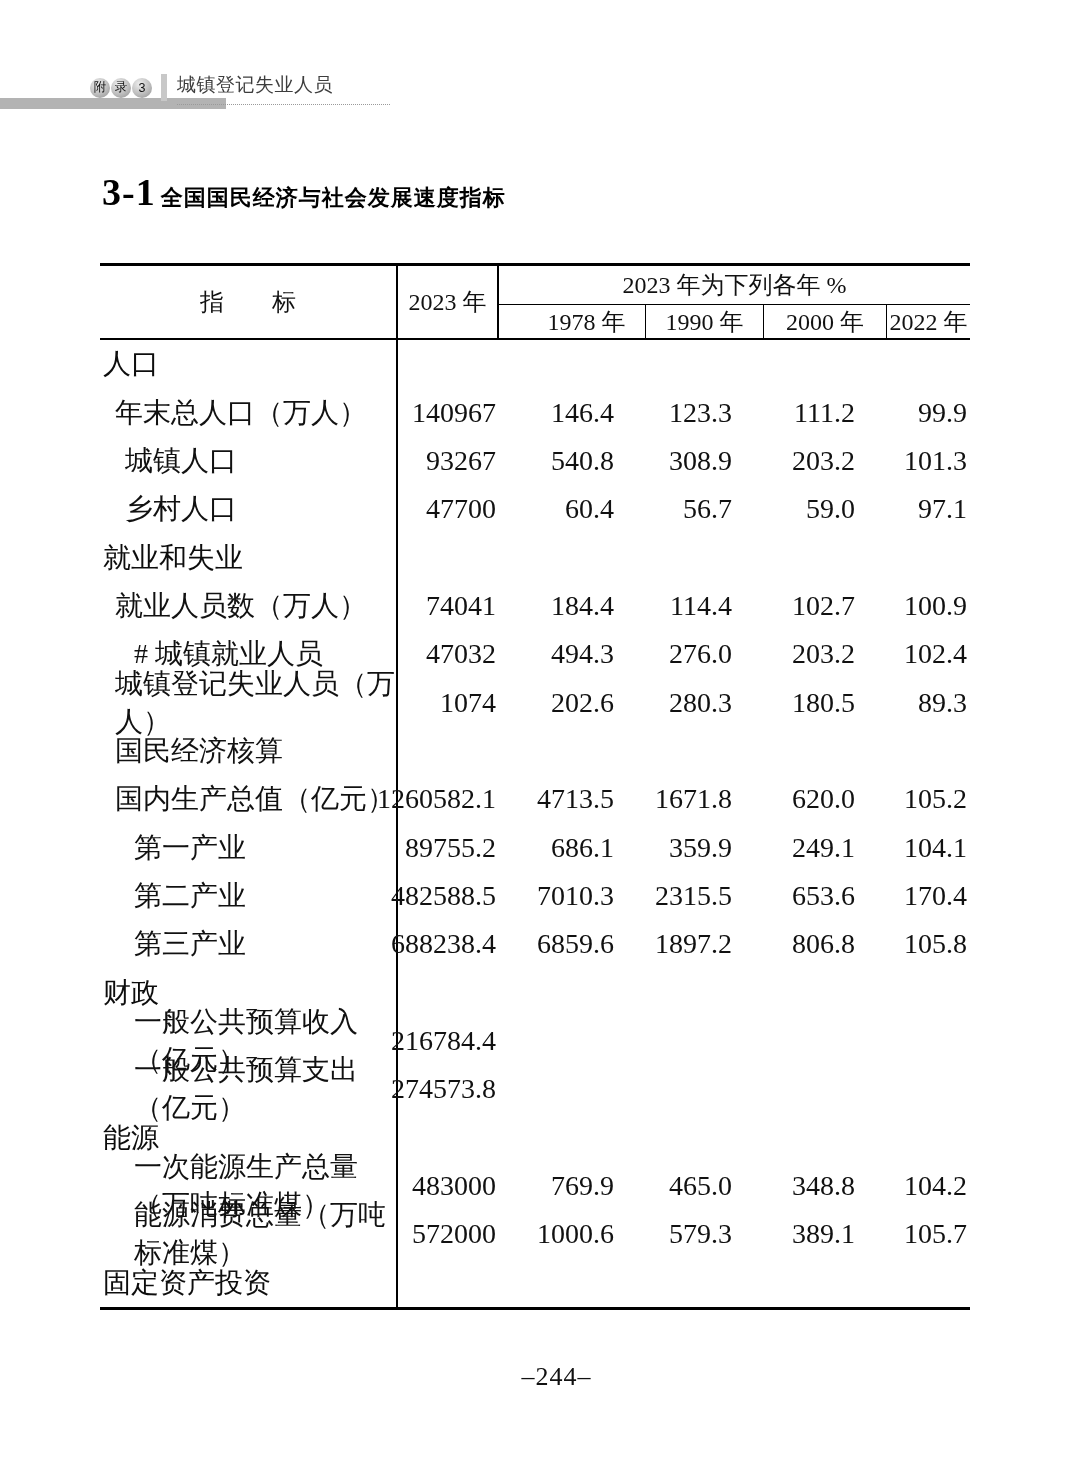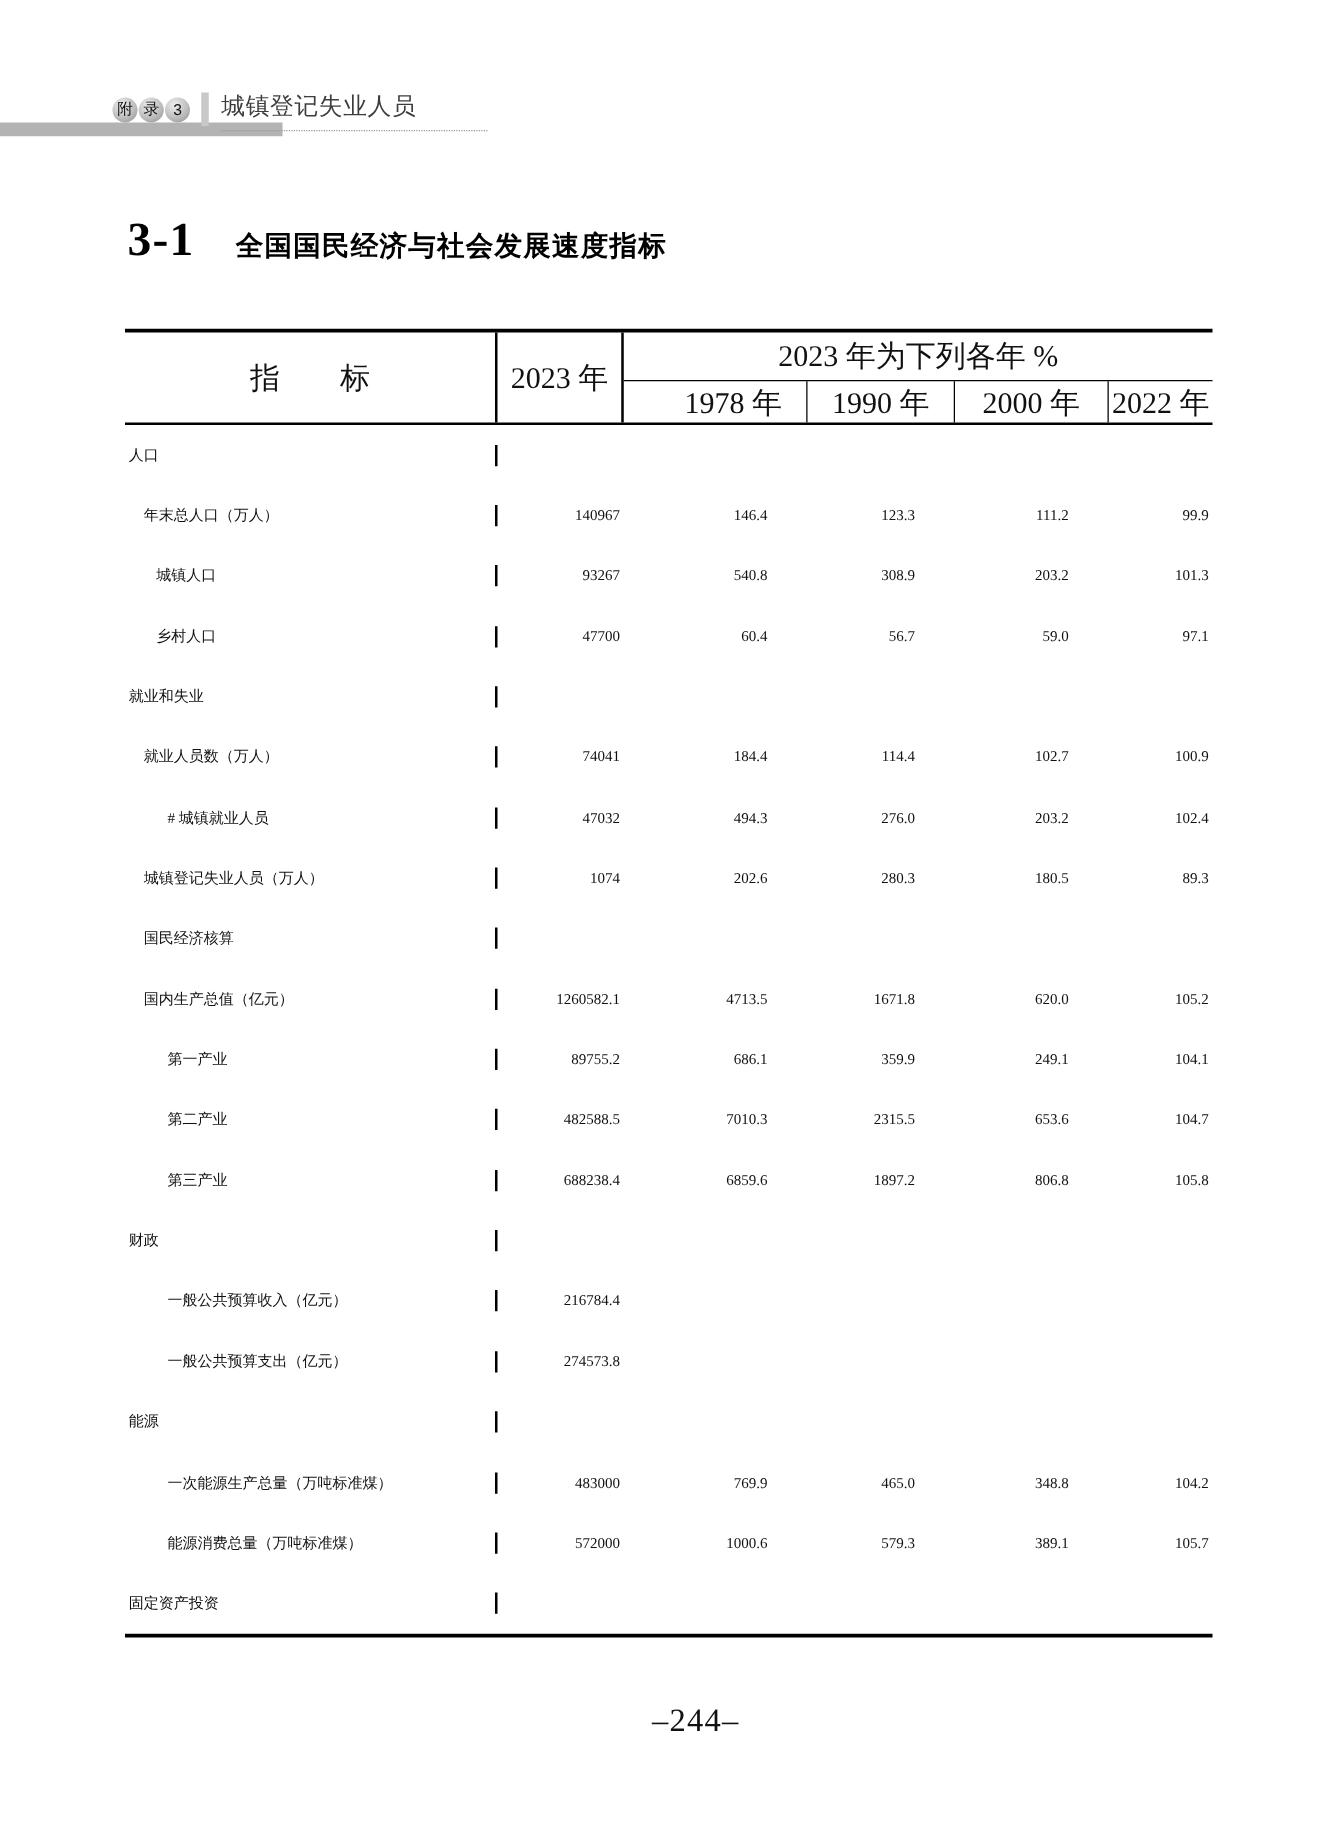--- a/index.html
+++ b/index.html
@@ -19,42 +19,42 @@
     display:flex; align-items:center; justify-content:center; margin-right:1px;
   }
   .badge-divider { width:6px; height:27px; background:#c8c8c8; margin-left:8px; margin-right:10px; }
   .header-title {
     font-family:"Liberation Sans","DejaVu Sans",sans-serif; font-size:19px; color:#3d3d3d;
     letter-spacing:0.5px; padding:2px 57px 6px 0; border-bottom:1.5px dotted #9a9a9a;
   }
 
   
   .doc-title { position:absolute; left:102px; top:170px; display:flex; align-items:baseline; font-weight:bold; color:#000; }
-  .doc-title .num { font-family:"Liberation Serif","DejaVu Serif",serif; font-size:38px; letter-spacing:1px; margin-right:33px; }
+  .doc-title .num { font-family:"Liberation Serif","DejaVu Serif",serif; font-size:38px; letter-spacing:1px; margin-right:5px; }
   .doc-title .txt { font-family:"Liberation Sans","DejaVu Sans",sans-serif; font-size:22px; letter-spacing:1px; }
 
   
   .table {
     position:absolute; left:100px; top:263px; width:870px;
     border-top:3.5px solid #000; border-bottom:3.5px solid #000;
   }
   .thead { display:flex; border-bottom:2px solid #000; height:74px; font-size:24px; color:#111; }
   .th-ind   { width:298px; border-right:2px solid #000; display:flex; align-items:center; justify-content:center; }
   .th-2023  { width:101px; border-right:2px solid #000; display:flex; align-items:center; justify-content:center; }
   .th-right { flex:1; display:flex; flex-direction:column; }
   .th-group { height:39px; display:flex; align-items:center; justify-content:center; border-bottom:1.5px solid #000; }
   .th-sub   { flex:1; display:flex;padding-left:29px; }
   .th-sub .sub { display:flex; align-items:center; justify-content:center; }
   .sub-0 { width:118px; border-right:1.5px solid #000; }
   .sub-1 { width:118px; border-right:1.5px solid #000; }
   .sub-2 { width:123px; border-right:1.5px solid #000; }
   .sub-3 { flex:1; }
 
   .tbody { }
-  .tr { display:flex; height:48.35px; font-size:12px; color:#111;align-items:center; }
+  .tr { display:flex; height:48.35px; font-size:28px; color:#111; }
   .td-label { width:298px; border-right:2px solid #000; display:flex; align-items:center; }
   .tr.section .td-label { font-family:"Liberation Sans","DejaVu Sans",sans-serif; color:#0d0d0d; }
   .lv0 { padding-left:3px; }
   .lv1 { padding-left:15px; }
   .lv2 { padding-left:25px; }
   .lv3 { padding-left:34px; }
   .td-num { display:flex; align-items:center; justify-content:flex-end; padding-right:3px;
             font-family:"Liberation Serif","DejaVu Serif",serif; }
   .col-0 { width:101px; } .col-1 { width:118px; } .col-2 { width:118px; }
   .col-3 { width:123px; } .col-4 { flex:1; }
@@ -185,21 +185,21 @@
           <div class="td-num col-2">359.9</div>
           <div class="td-num col-3">249.1</div>
           <div class="td-num col-4">104.1</div>
         </div>
         <div class="tr">
           <div class="td-label lv3">第二产业</div>
           <div class="td-num col-0">482588.5</div>
           <div class="td-num col-1">7010.3</div>
           <div class="td-num col-2">2315.5</div>
           <div class="td-num col-3">653.6</div>
-          <div class="td-num col-4">104.7</div>
+          <div class="td-num col-4">170.4</div>
         </div>
         <div class="tr">
           <div class="td-label lv3">第三产业</div>
           <div class="td-num col-0">688238.4</div>
           <div class="td-num col-1">6859.6</div>
           <div class="td-num col-2">1897.2</div>
           <div class="td-num col-3">806.8</div>
           <div class="td-num col-4">105.8</div>
         </div>
         <div class="tr section">

